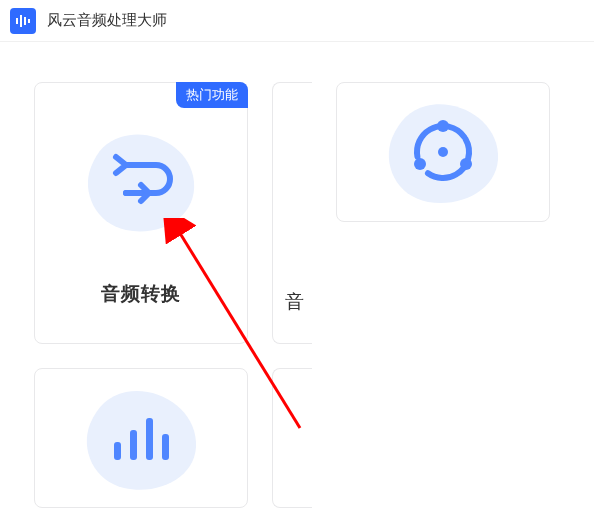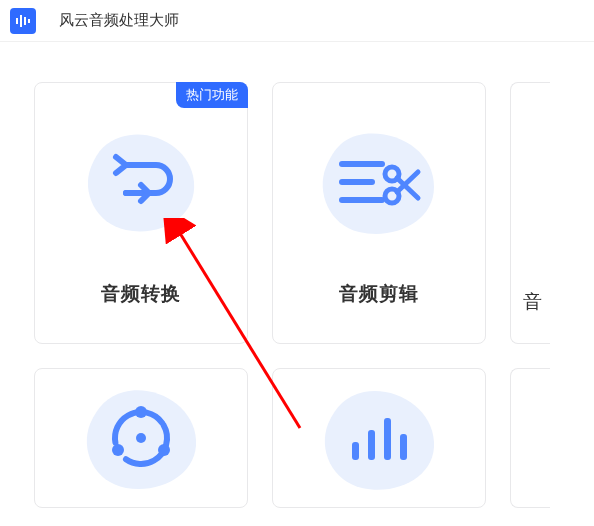--- a/index.html
+++ b/index.html
@@ -9,21 +9,21 @@
     width: 594px;
     height: 526px;
     overflow: hidden;
     position: relative;
   }
   .titlebar {
     height: 42px;
     display: flex;
     align-items: center;
     padding: 0 10px;
-    gap: 23px;
+    gap: 11px;
     border-bottom: 1px solid #f0f0f0;
   }
   .app-logo {
     width: 26px;
     height: 26px;
     background: #2f6bff;
     border-radius: 4px;
     display: flex;
     align-items: center;
     justify-content: center;
@@ -152,43 +152,20 @@
             <path d="M25 18 L15 10 M25 18 L15 26" fill="none" stroke="#4f86ff" stroke-width="6" stroke-linecap="round"></path>
             <path d="M25 46 H48" fill="none" stroke="#4f86ff" stroke-width="6" stroke-linecap="round"></path>
             <path d="M48 46 L40 38 M48 46 L40 54" fill="none" stroke="#4f86ff" stroke-width="6" stroke-linecap="round"></path>
           </svg>
         </div>
       </div>
     </div>
     <div class="card-label">音频转换</div>
   </div>
 
-  <div class="card">
-    <div class="icon-area">
-      <div class="blob">
-        <div class="blob-bg">
-          <svg width="130" height="120" viewBox="0 0 130 120">
-            <path d="M50,12 C85,8 120,30 120,65 C120,100 80,118 45,110 C15,103 2,70 12,45 C20,26 30,15 50,12 Z" fill="#e9f0fd"></path>
-          </svg>
-        </div>
-        <div class="blob-fg">
-          <svg width="90" height="60" viewBox="0 0 90 60">
-            <line x1="8" y1="12" x2="48" y2="12" stroke="#4f86ff" stroke-width="6" stroke-linecap="round"></line>
-            <line x1="8" y1="30" x2="38" y2="30" stroke="#4f86ff" stroke-width="6" stroke-linecap="round"></line>
-            <line x1="8" y1="48" x2="48" y2="48" stroke="#4f86ff" stroke-width="6" stroke-linecap="round"></line>
-            <circle cx="58" cy="22" r="7" fill="none" stroke="#4f86ff" stroke-width="5"></circle>
-            <circle cx="58" cy="44" r="7" fill="none" stroke="#4f86ff" stroke-width="5"></circle>
-            <line x1="63" y1="26" x2="84" y2="46" stroke="#4f86ff" stroke-width="5" stroke-linecap="round"></line>
-            <line x1="63" y1="40" x2="84" y2="20" stroke="#4f86ff" stroke-width="5" stroke-linecap="round"></line>
-          </svg>
-        </div>
-      </div>
-    </div>
-    <div class="card-label">音频剪辑</div>
-  </div>
 
   <div class="card partial-right">
     <div class="partial-label">音</div>
   </div>
 
   <div class="card row2">
     <div class="icon-area">
       <div class="blob">
         <div class="blob-bg">
           <svg width="130" height="120" viewBox="0 0 130 120">

